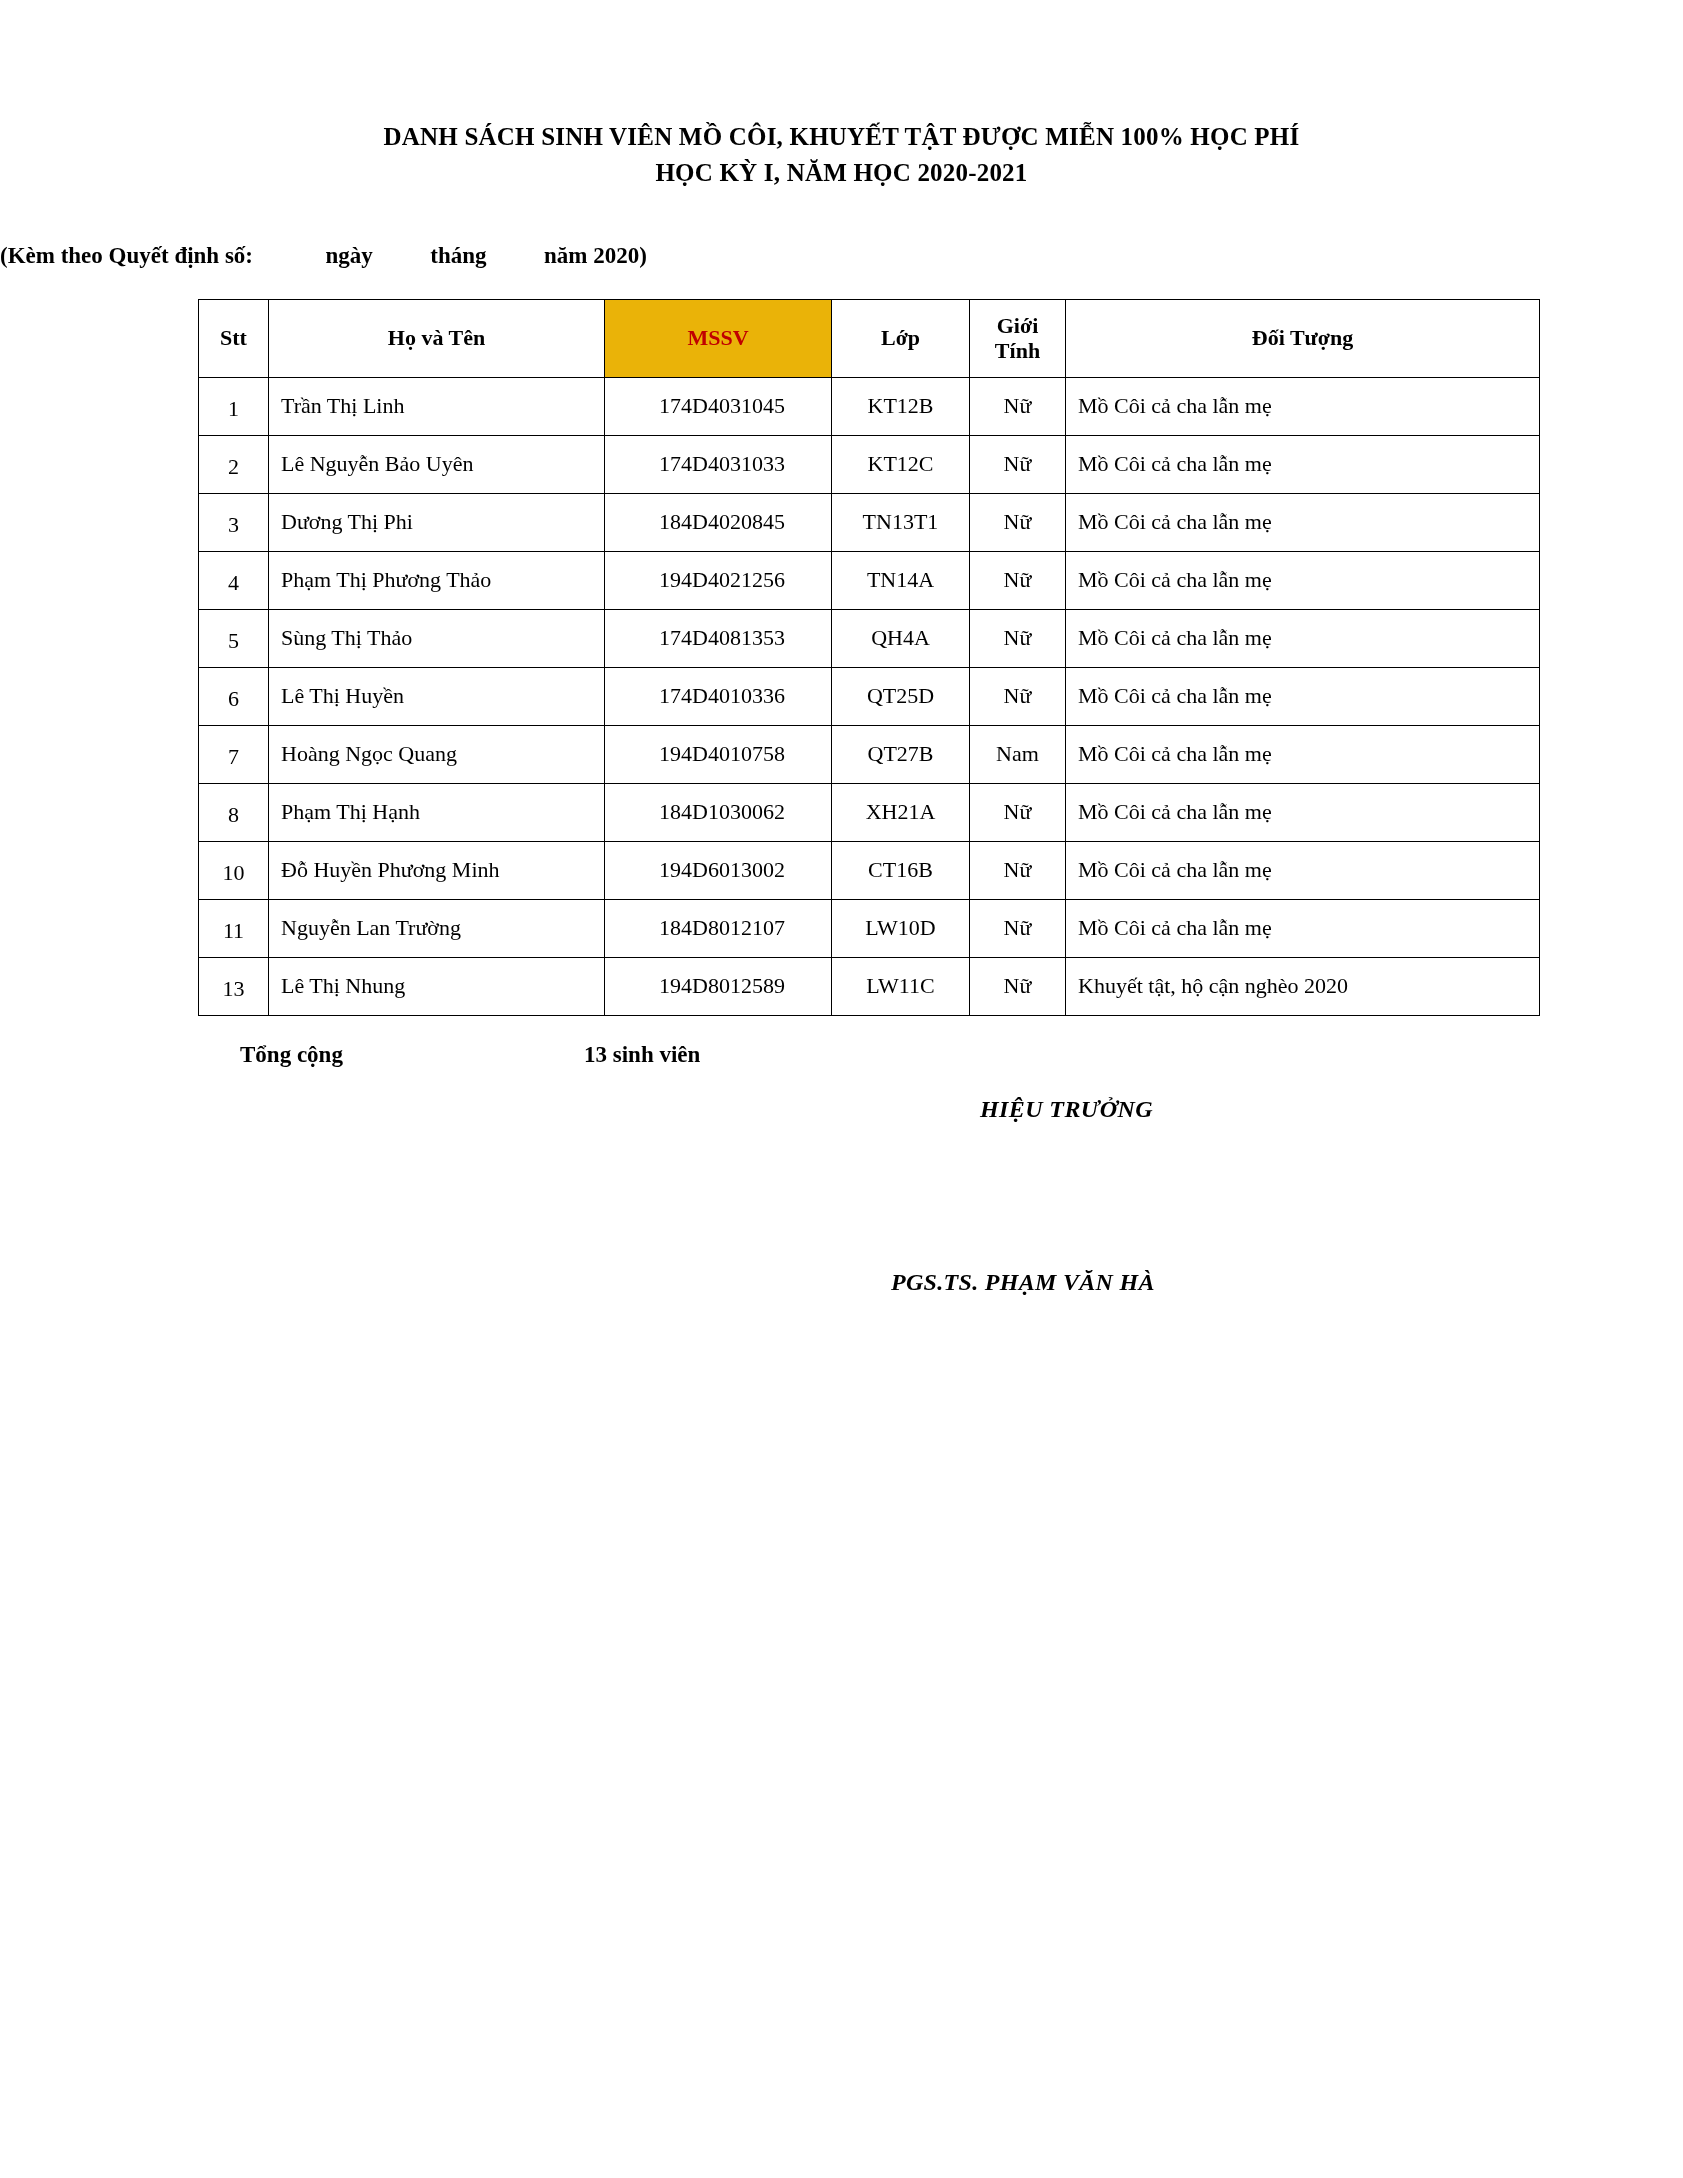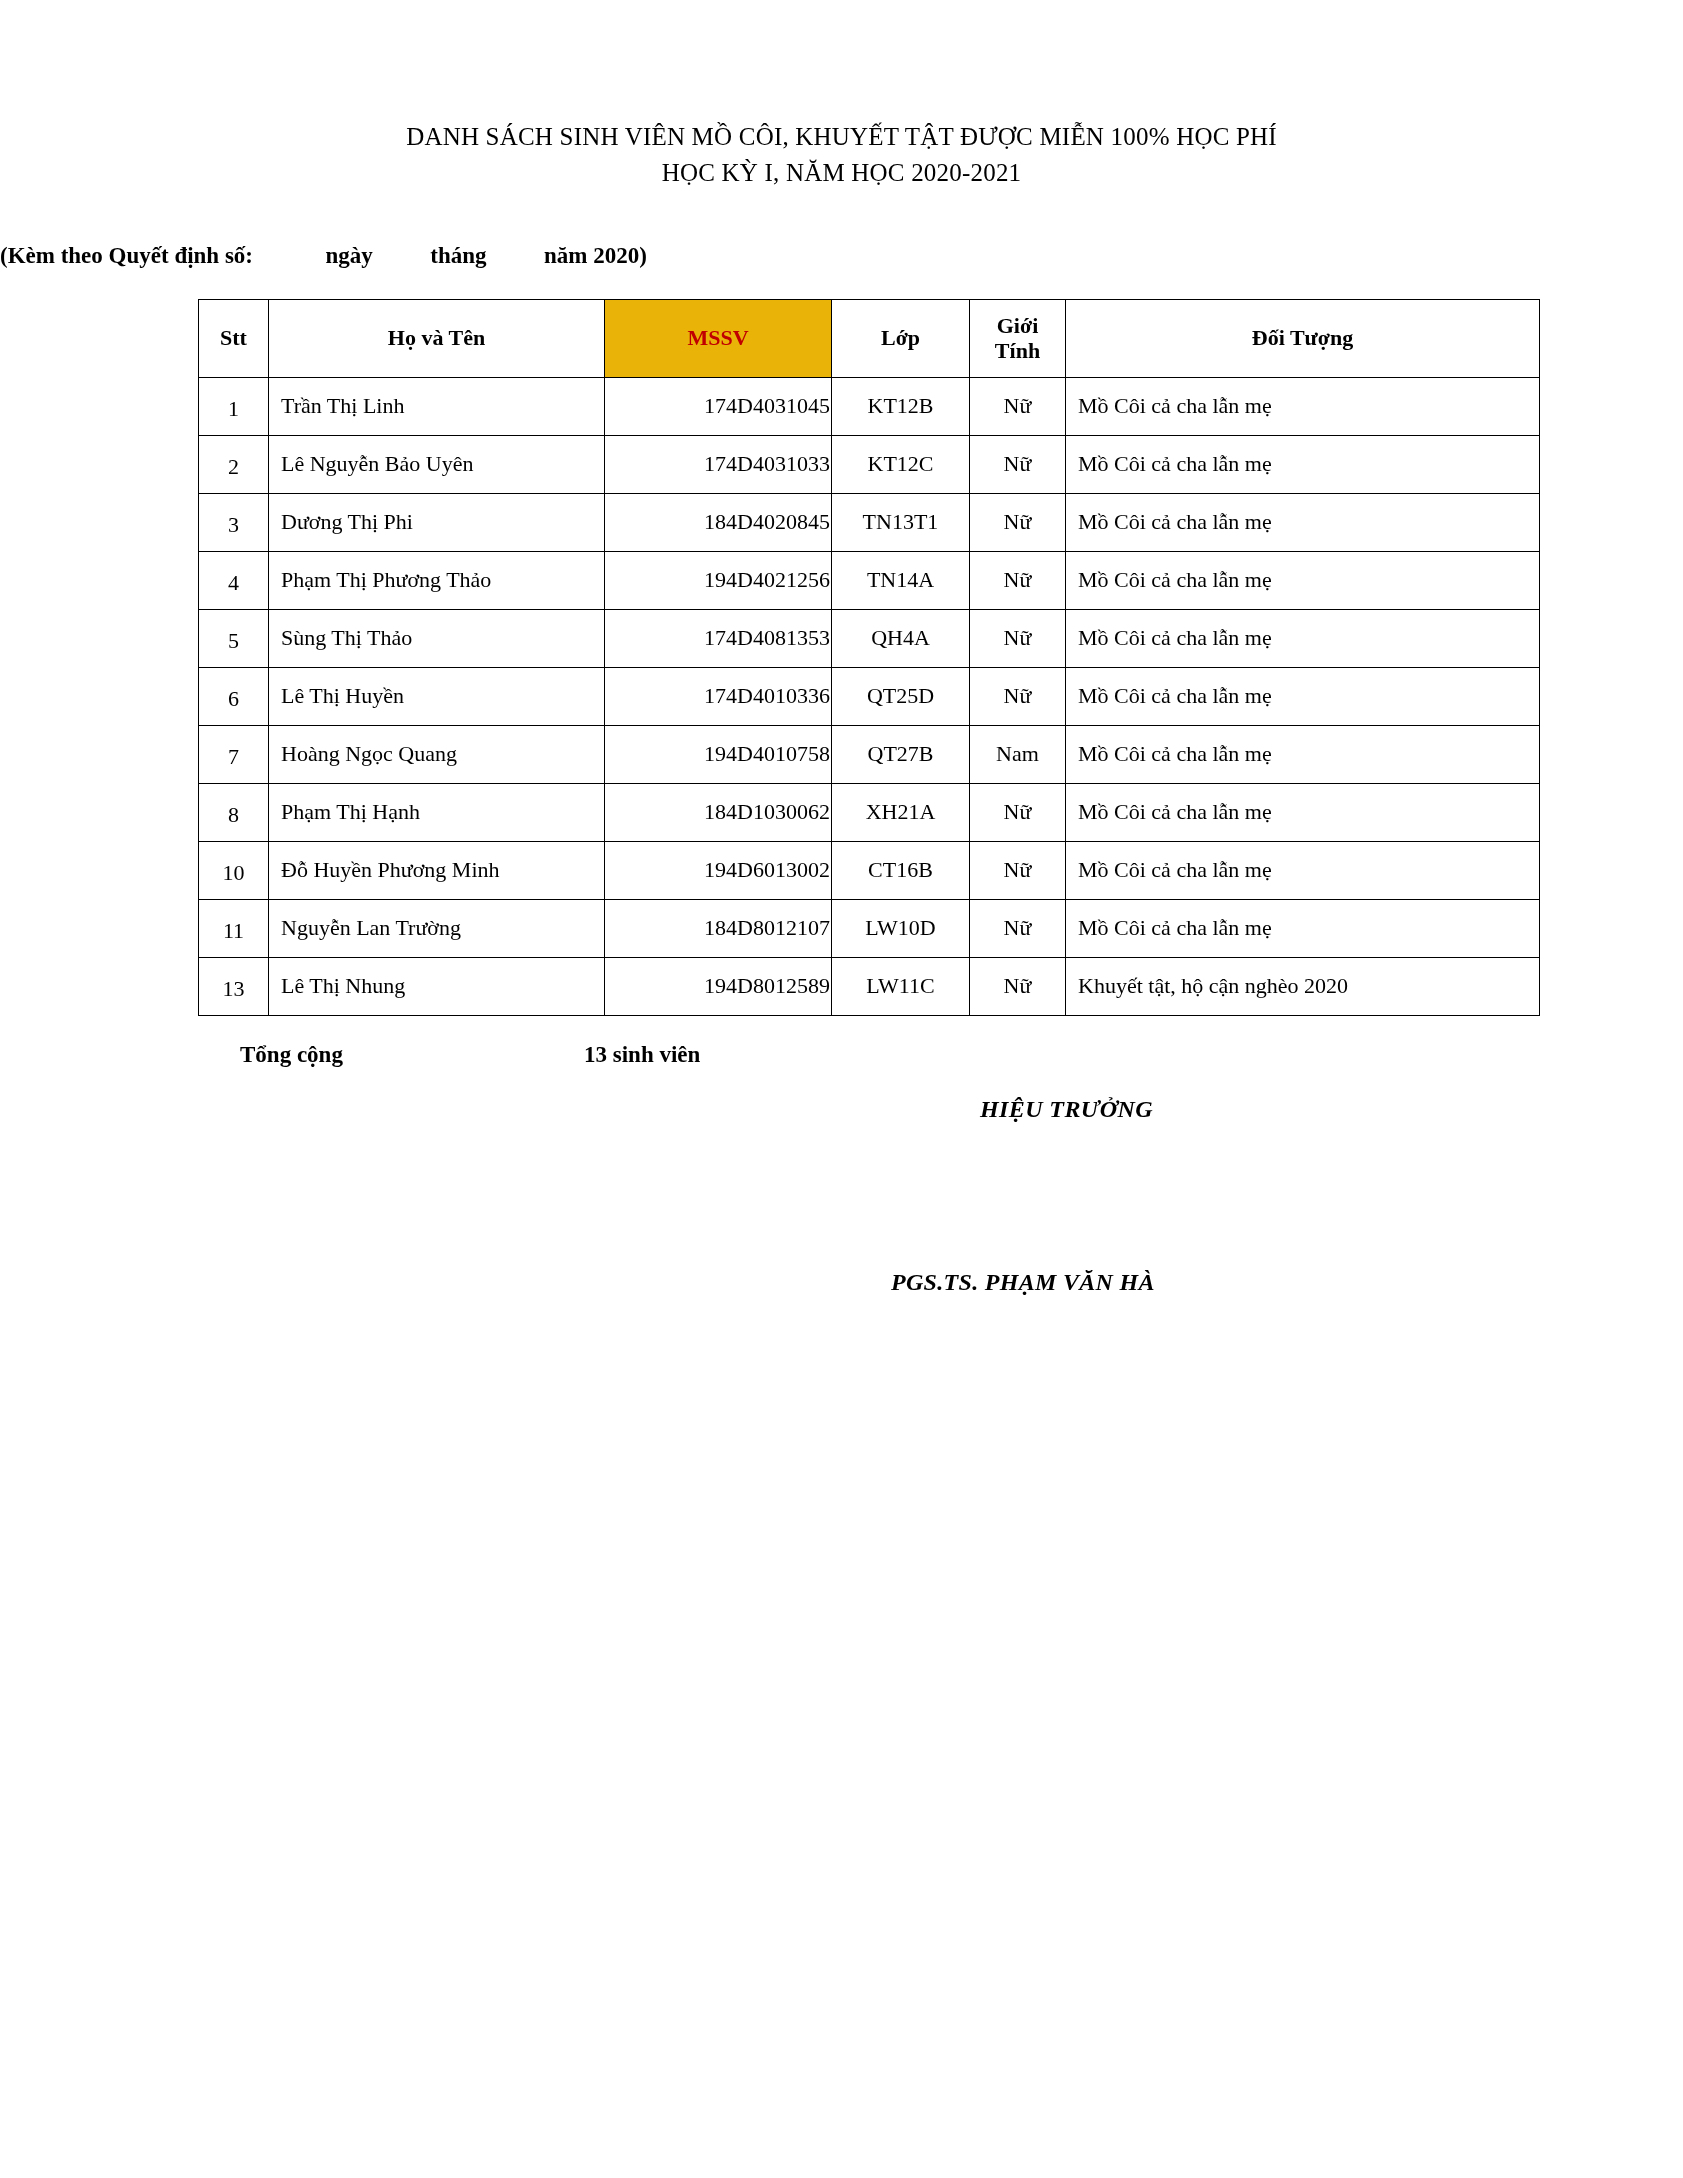--- a/index.html
+++ b/index.html
@@ -23,21 +23,21 @@
     position: relative;
   }
 
   
   .title-block {
     margin-top: 119px;
     text-align: center;
   }
   .doc-title-line {
     font-size: 25px;
-    font-weight: normal;
+    font-weight: bold;
     letter-spacing: 0.2px;
     line-height: 1.45;
   }
   .subtitle {
     margin-top: 51px;
     text-align: left;
     font-size: 23px;
     font-weight: bold;
   }
   .subtitle .sp-lg { display: inline-block; width: 61px; }
@@ -82,21 +82,21 @@
     vertical-align: top;
     padding-top: 6px;
     font-size: 21px;
   }
   td.c-name {
     text-align: left;
     padding: 6px 0 6px 12px;
     font-size: 22px;
   }
   td.c-mssv {
-    text-align: right;
+    text-align: center;
     font-size: 22px;
     padding-left: 9px;
   }
   td.c-class {
     text-align: center;
     font-size: 22px;
   }
   td.c-sex {
     text-align: center;
     font-size: 22px;

